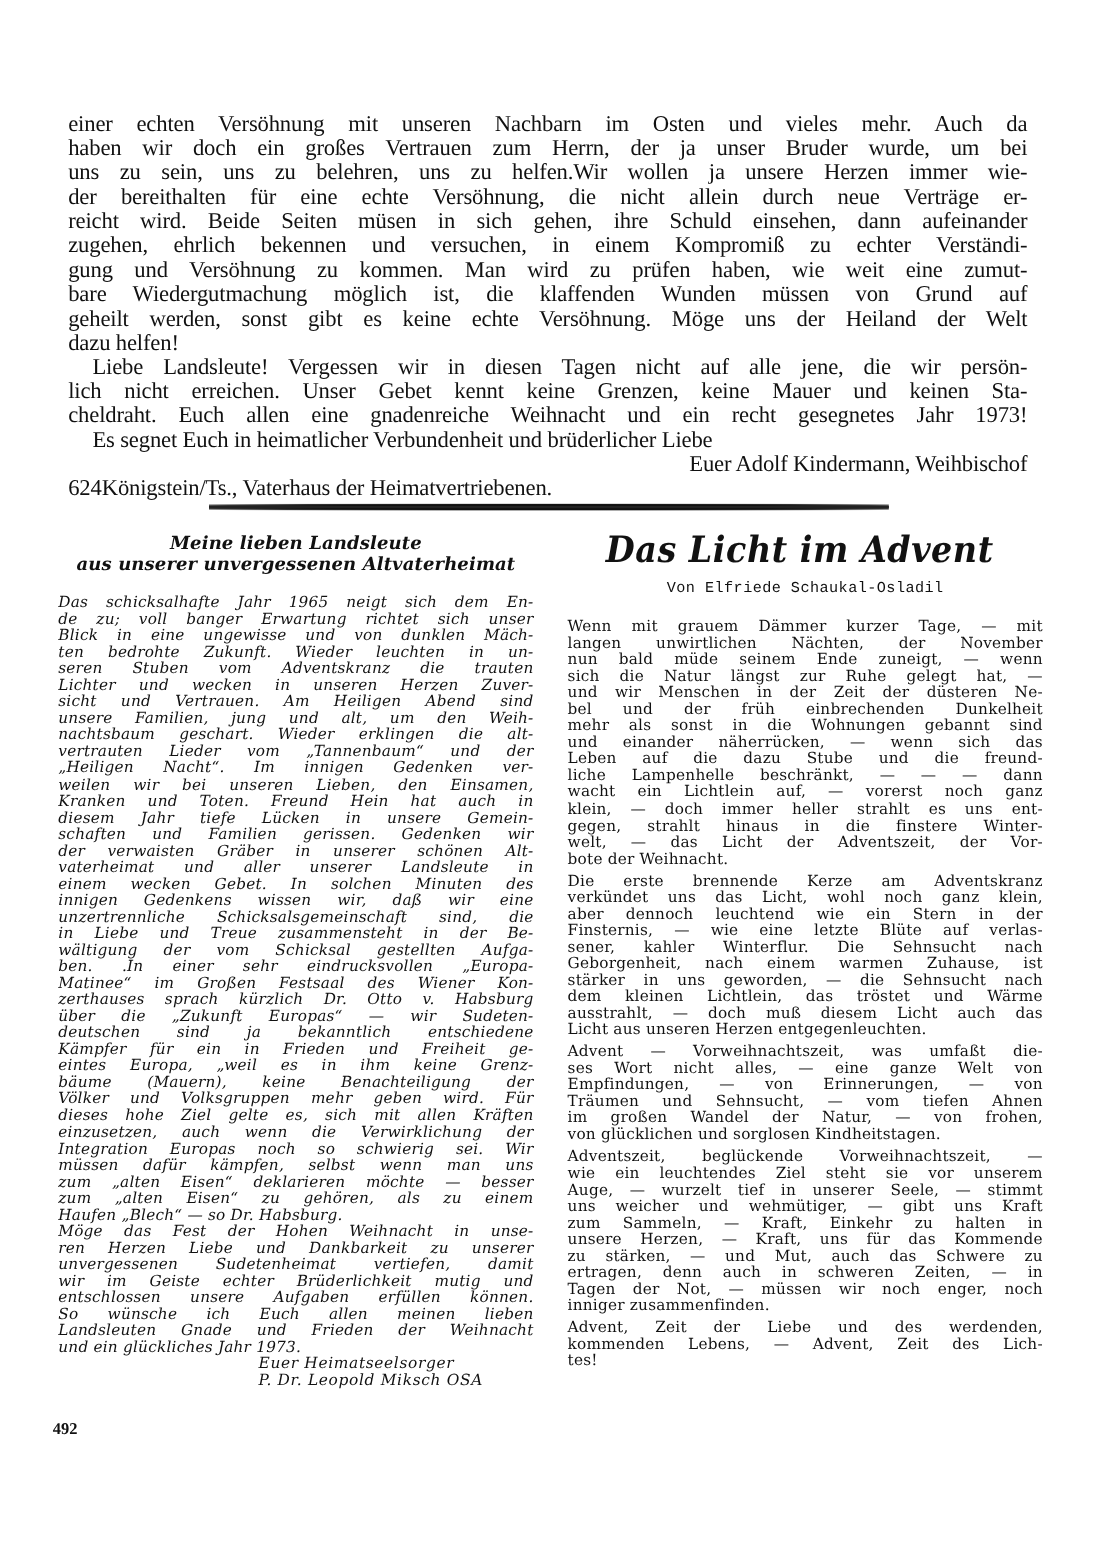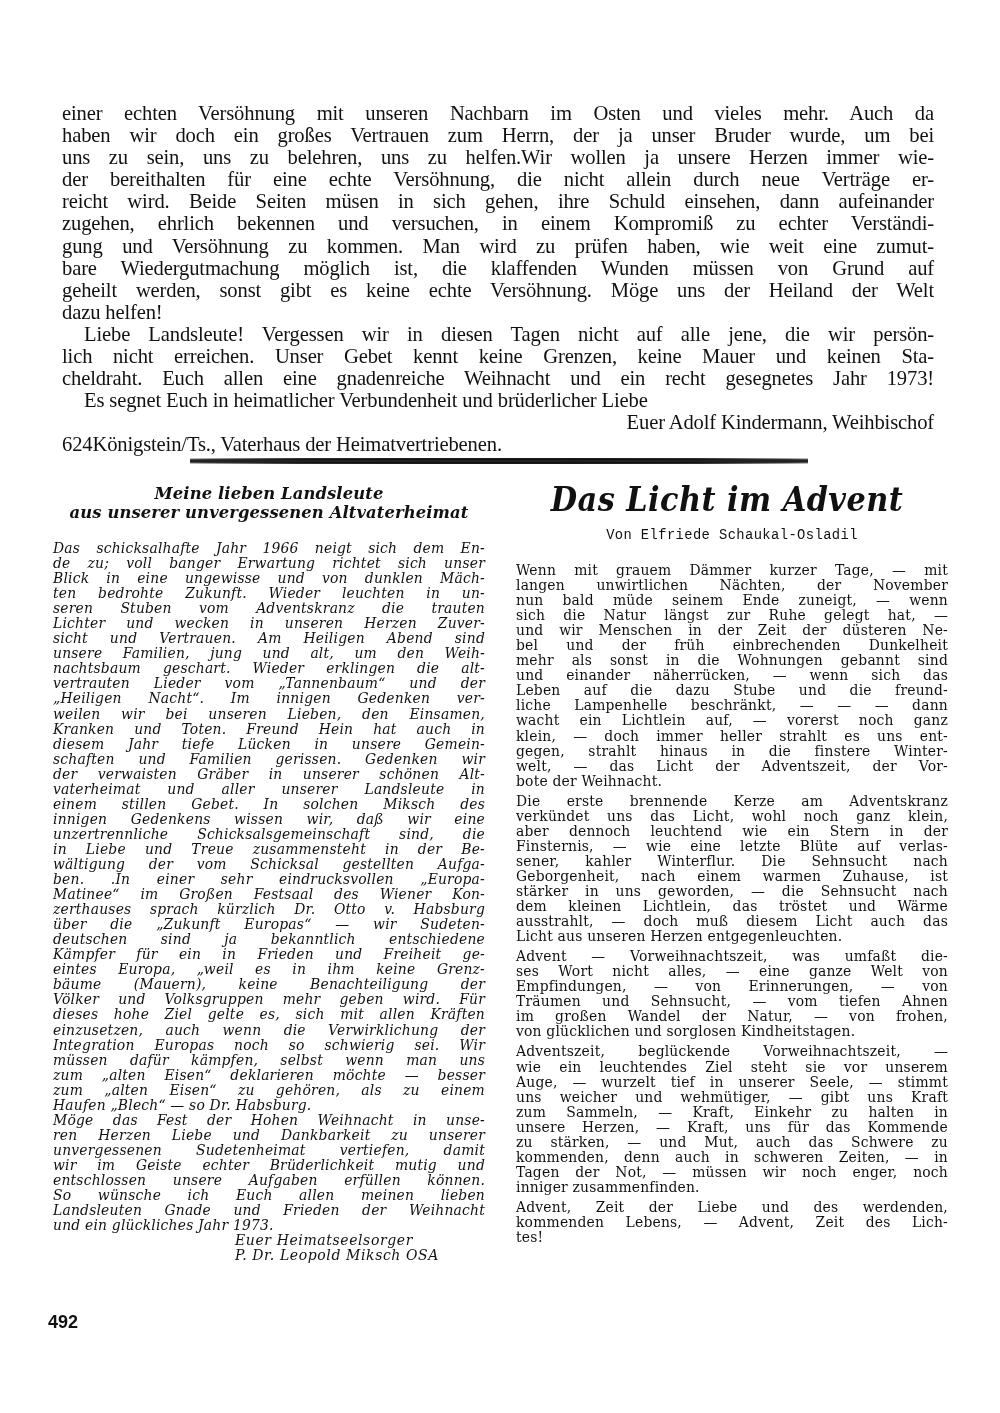--- a/index.html
+++ b/index.html
@@ -59,21 +59,21 @@
     }
     .byline {
       text-align: center; font-family: Liberation Mono, monospace; font-size: 13.8px;
       margin-top: 8px; letter-spacing: 0.4px;
     }
     .right .body-text { margin-top: 20px; }
     .para-gap { height: 5px; }
 
     .page-number {
       position: absolute; left: 48px; top: 1292px;
-      font-family: Liberation Sans, sans-serif; font-weight: bold; font-size: 18px; margin-top: 20px;
+      font-family: Liberation Serif, serif; font-weight: bold; font-size: 15px;
     }
   </style>
 </head>
 <body>
 
 <div class="top-block">
   <span class="line">einer echten Versöhnung mit unseren Nachbarn im Osten und vieles mehr. Auch da</span>
   <span class="line">haben wir doch ein großes Vertrauen zum Herrn, der ja unser Bruder wurde, um bei</span>
   <span class="line">uns zu sein, uns zu belehren, uns zu helfen.Wir wollen ja unsere Herzen immer wie-</span>
   <span class="line">der bereithalten für eine echte Versöhnung, die nicht allein durch neue Verträge er-</span>
@@ -93,38 +93,38 @@
 
 <div class="divider"></div>
 <div class="divider-core"></div>
 
 <div class="col left">
   <div class="col-title">
     <span class="t">Meine lieben Landsleute</span>
     <span class="t">aus unserer unvergessenen Altvaterheimat</span>
   </div>
   <div class="body-text">
-    <span class="ln">Das schicksalhafte Jahr 1966 neigt sich dem En-</span>
+    <span class="ln">Das schicksalhafte Jahr 1965 neigt sich dem En-</span>
     <span class="ln">de zu; voll banger Erwartung richtet sich unser</span>
     <span class="ln">Blick in eine ungewisse und von dunklen Mäch-</span>
     <span class="ln">ten bedrohte Zukunft. Wieder leuchten in un-</span>
     <span class="ln">seren Stuben vom Adventskranz die trauten</span>
     <span class="ln">Lichter und wecken in unseren Herzen Zuver-</span>
     <span class="ln">sicht und Vertrauen. Am Heiligen Abend sind</span>
     <span class="ln">unsere Familien, jung und alt, um den Weih-</span>
     <span class="ln">nachtsbaum geschart. Wieder erklingen die alt-</span>
     <span class="ln">vertrauten Lieder vom „Tannenbaum“ und der</span>
     <span class="ln">„Heiligen Nacht“. Im innigen Gedenken ver-</span>
     <span class="ln">weilen wir bei unseren Lieben, den Einsamen,</span>
     <span class="ln">Kranken und Toten. Freund Hein hat auch in</span>
     <span class="ln">diesem Jahr tiefe Lücken in unsere Gemein-</span>
     <span class="ln">schaften und Familien gerissen. Gedenken wir</span>
     <span class="ln">der verwaisten Gräber in unserer schönen Alt-</span>
     <span class="ln">vaterheimat und aller unserer Landsleute in</span>
-    <span class="ln">einem stillen Gebet. In solchen Miksch des</span>
+    <span class="ln">einem wecken Gebet. In solchen Minuten des</span>
     <span class="ln">innigen Gedenkens wissen wir, daß wir eine</span>
     <span class="ln">unzertrennliche Schicksalsgemeinschaft sind, die</span>
     <span class="ln">in Liebe und Treue zusammensteht in der Be-</span>
     <span class="ln">wältigung der vom Schicksal gestellten Aufga-</span>
     <span class="ln">ben. .In einer sehr eindrucksvollen „Europa-</span>
     <span class="ln">Matinee“ im Großen Festsaal des Wiener Kon-</span>
     <span class="ln">zerthauses sprach kürzlich Dr. Otto v. Habsburg</span>
     <span class="ln">über die „Zukunft Europas“ — wir Sudeten-</span>
     <span class="ln">deutschen sind ja bekanntlich entschiedene</span>
     <span class="ln">Kämpfer für ein in Frieden und Freiheit ge-</span>
@@ -198,21 +198,21 @@
     </div>
     <div class="para-gap"></div>
     <div>
       <span class="ln">Adventszeit, beglückende Vorweihnachtszeit, —</span>
       <span class="ln">wie ein leuchtendes Ziel steht sie vor unserem</span>
       <span class="ln">Auge, — wurzelt tief in unserer Seele, — stimmt</span>
       <span class="ln">uns weicher und wehmütiger, — gibt uns Kraft</span>
       <span class="ln">zum Sammeln, — Kraft, Einkehr zu halten in</span>
       <span class="ln">unsere Herzen, — Kraft, uns für das Kommende</span>
       <span class="ln">zu stärken, — und Mut, auch das Schwere zu</span>
-      <span class="ln">kommenden, denn auch in schweren Zeiten, — in</span>
+      <span class="ln">ertragen, denn auch in schweren Zeiten, — in</span>
       <span class="ln">Tagen der Not, — müssen wir noch enger, noch</span>
       <span class="ln end">inniger zusammenfinden.</span>
     </div>
     <div class="para-gap"></div>
     <div>
       <span class="ln">Advent, Zeit der Liebe und des werdenden,</span>
       <span class="ln">kommenden Lebens, — Advent, Zeit des Lich-</span>
       <span class="ln end">tes!</span>
     </div>
   </div>

